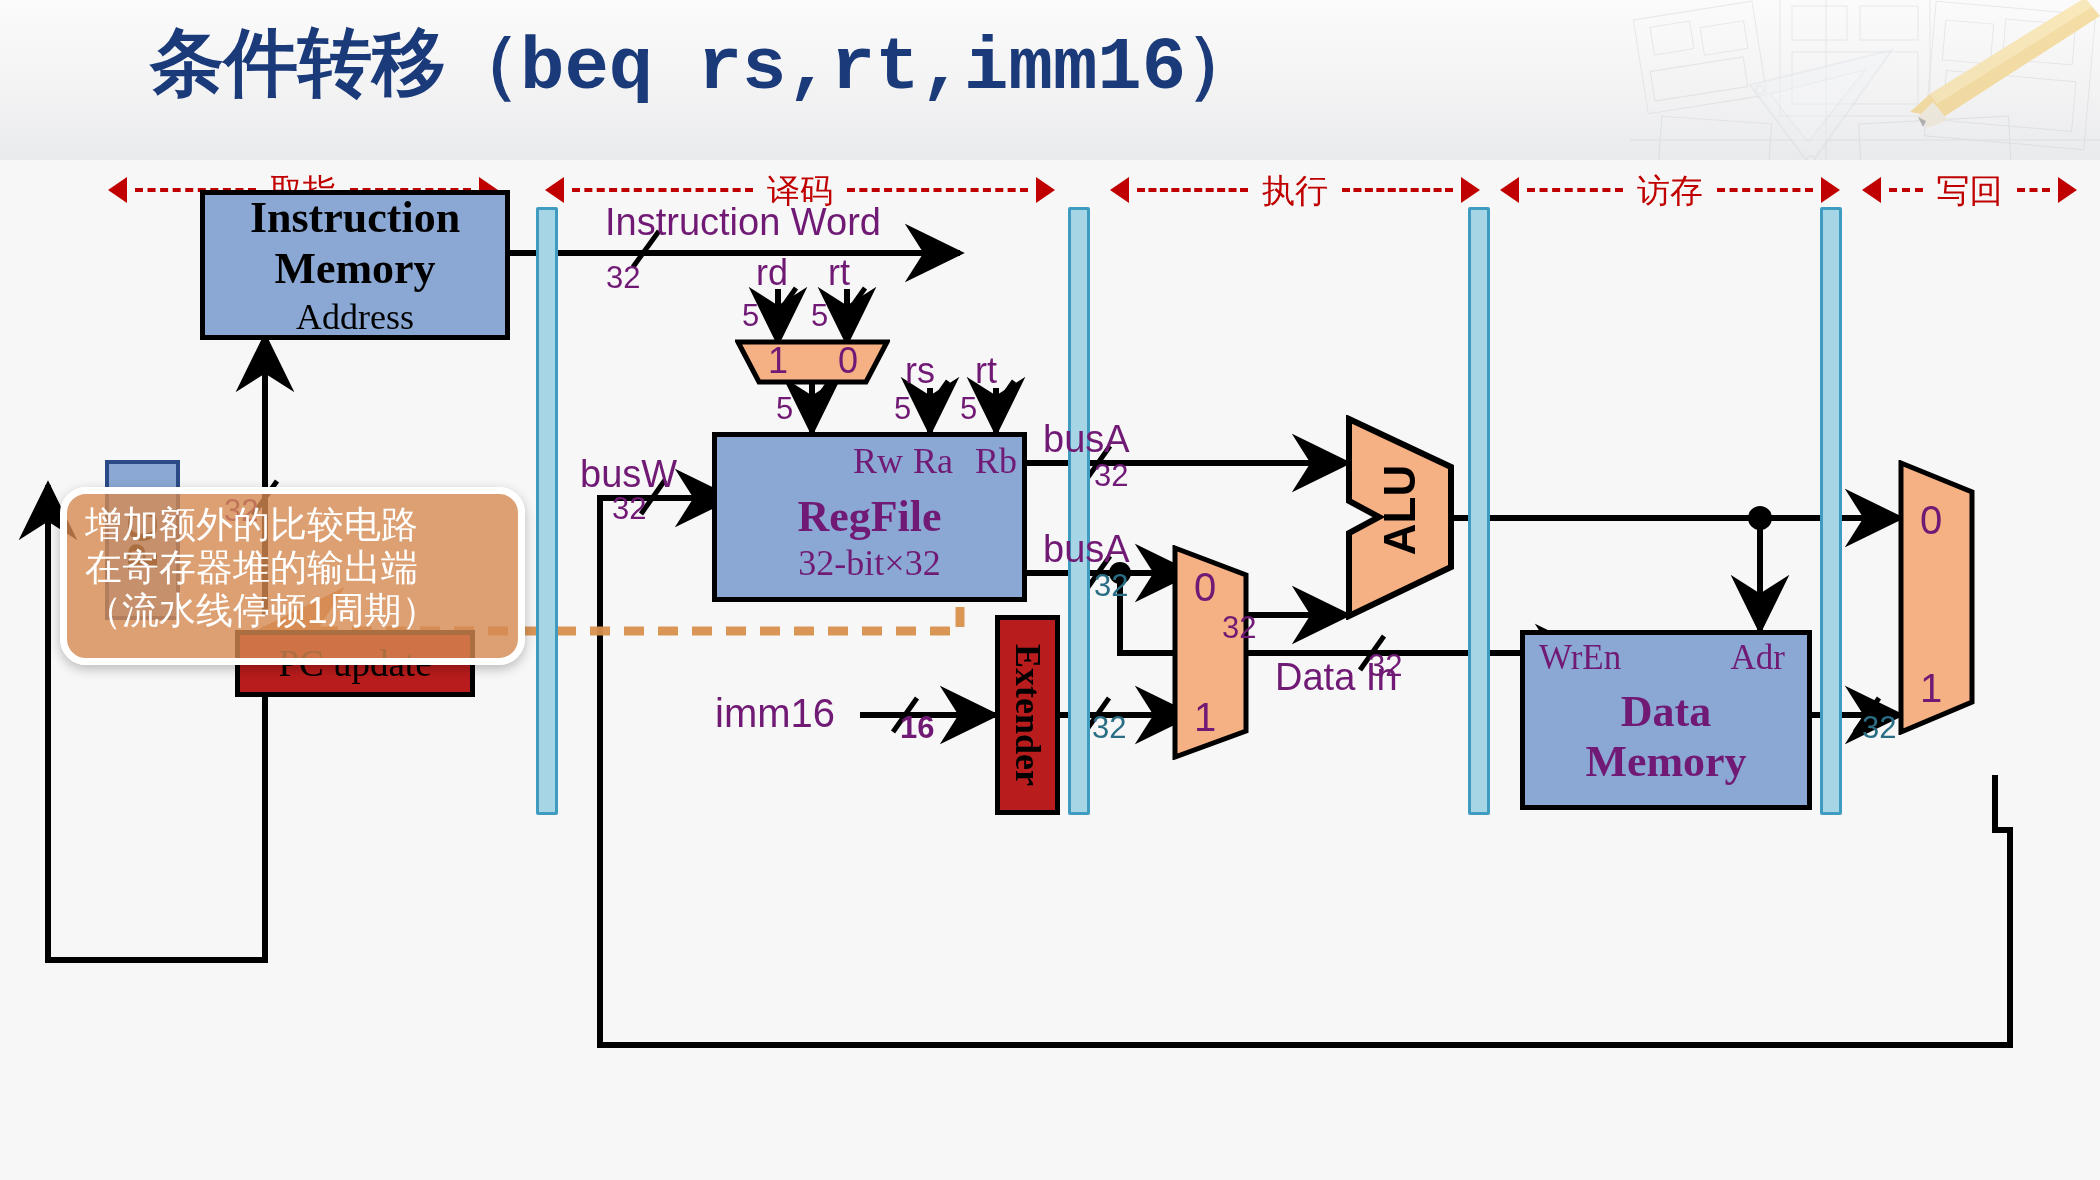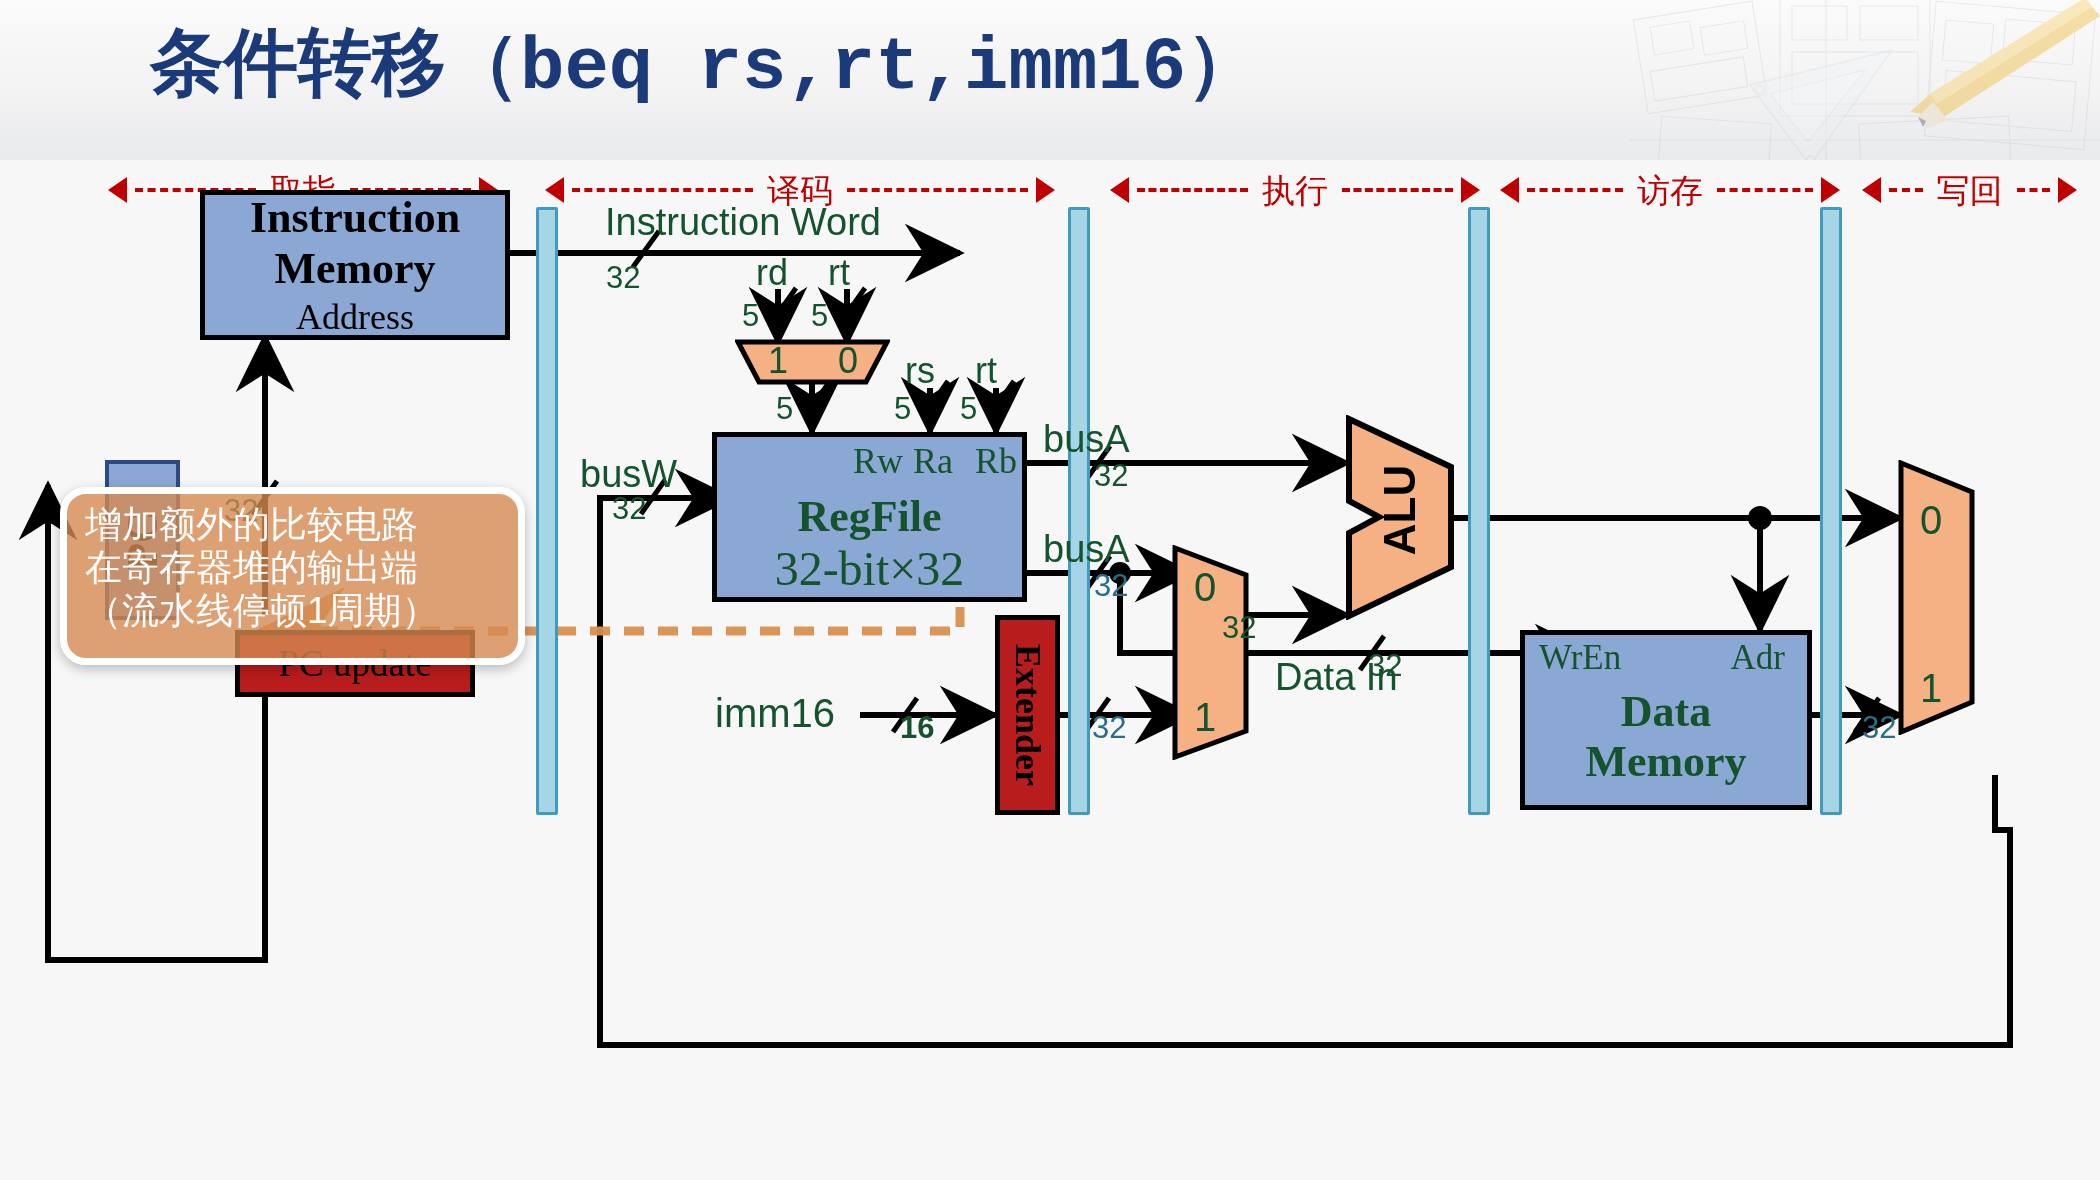--- a/index.html
+++ b/index.html
@@ -88,21 +88,21 @@
     justify-content: center;
     text-align: center;
     color: #000;
     font-family: Liberation Serif, serif;
   }
   .blk.blue  { background: #8ba8d4; }
   .blk.orange{ background: #b91c1c; }
 
   .lbl {
     position: absolute;
-    color: #14532d;
+    color: #701a75;
     white-space: nowrap;
     line-height: 1;
   }
 
   
   .pipereg {
     position: absolute;
     background: #a6d6e6;
     border: 3px solid #3f9cc0;
     border-radius: 2px;
@@ -307,21 +307,21 @@
     <div class="blk orange" style="left:235px; top:415px; width:240px; height:67px;">
       <div style="font-size:37px;">PC update</div>
     </div>
 
     <div class="blk blue" style="left:712px; top:217px; width:315px; height:170px; align-items:stretch; justify-content:flex-start;">
       <div style="position:relative; width:100%; height:100%;">
         <div class="lbl" style="left:136px; top:6px; font-size:36px;">Rw</div>
         <div class="lbl" style="left:196px; top:6px; font-size:36px;">Ra</div>
         <div class="lbl" style="left:258px; top:6px; font-size:36px;">Rb</div>
         <div class="lbl" style="left:0; top:58px; width:100%; text-align:center; font-size:44px; font-weight:bold;">RegFile</div>
-        <div class="lbl" style="left:0; top:108px; width:100%; text-align:center; font-size:48px;">32-bit×32</div>
+        <div class="lbl" style="left:0; top:108px; width:100%; text-align:center; font-size:36px;">32-bit×32</div>
       </div>
     </div>
 
     <div class="blk orange" style="left:995px; top:400px; width:65px; height:200px;">
       <div class="vrot-cw" style="font-size:36px; font-weight:bold;">Extender</div>
     </div>
 
     <div class="blk blue" style="left:1520px; top:415px; width:292px; height:180px; align-items:stretch; justify-content:flex-start;">
       <div style="position:relative; width:100%; height:100%;">
         <div class="lbl" style="left:14px; top:5px; font-size:35px;">WrEn</div>

